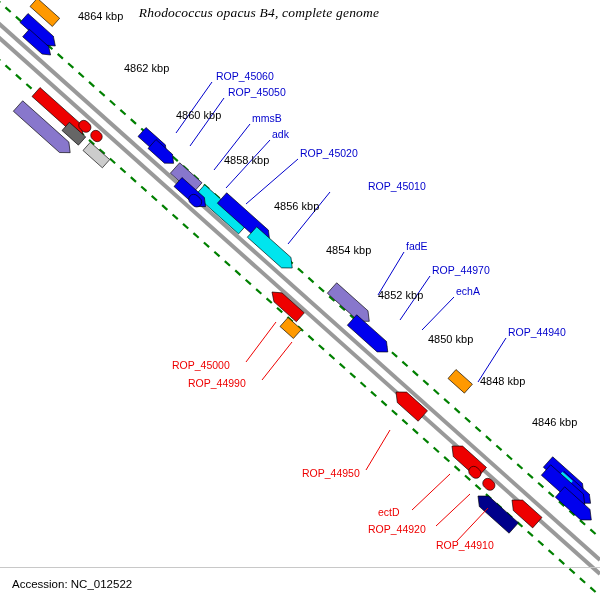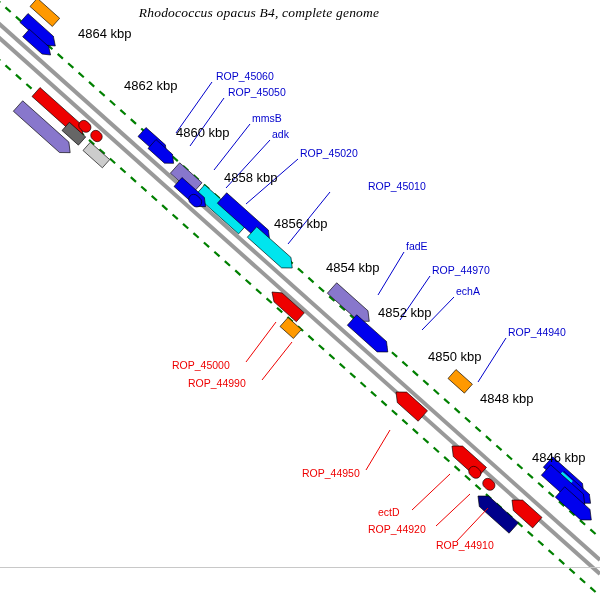--- a/index.html
+++ b/index.html
@@ -59,21 +59,21 @@
     background: #c8c8c8;
   }
   .lbl {
     position: absolute;
     font-size: 10.5px;
     white-space: nowrap;
     font-family: "Liberation Sans", sans-serif;
   }
   .lbl-blue { color: #0000cc; }
   .lbl-red  { color: #ee0000; }
-  .lbl-tick { color: #000000; font-size: 13px; margin-top: 16px; }
+  .lbl-tick { color: #000000; font-size: 11px; }
 </style>
 </head>
 <body>
 
 <div id="root">
 
   <svg id="genome-svg" viewBox="0 0 600 600">
     <defs></defs>
 
     <g>
@@ -232,35 +232,36 @@
 
   <div class="lbl lbl-tick" style="left:78px; top:10px;">4864 kbp</div>
   <div class="lbl lbl-tick" style="left:124px; top:62px;">4862 kbp</div>
   <div class="lbl lbl-tick" style="left:176px; top:109px;">4860 kbp</div>
   <div class="lbl lbl-tick" style="left:224px; top:154px;">4858 kbp</div>
   <div class="lbl lbl-tick" style="left:274px; top:200px;">4856 kbp</div>
   <div class="lbl lbl-tick" style="left:326px; top:244px;">4854 kbp</div>
   <div class="lbl lbl-tick" style="left:378px; top:289px;">4852 kbp</div>
   <div class="lbl lbl-tick" style="left:428px; top:333px;">4850 kbp</div>
   <div class="lbl lbl-tick" style="left:480px; top:375px;">4848 kbp</div>
-  <div class="lbl lbl-tick" style="left:532px; top:434px;">4846 kbp</div>
+  <div class="lbl lbl-tick" style="left:532px; top:416px;">4846 kbp</div>
 
   <div class="lbl lbl-blue" style="left:216px; top:70px;">ROP_45060</div>
   <div class="lbl lbl-blue" style="left:228px; top:86px;">ROP_45050</div>
   <div class="lbl lbl-blue" style="left:252px; top:112px;">mmsB</div>
   <div class="lbl lbl-blue" style="left:272px; top:128px;">adk</div>
   <div class="lbl lbl-blue" style="left:300px; top:147px;">ROP_45020</div>
   <div class="lbl lbl-blue" style="left:332px; top:180px;margin-left:36px;">ROP_45010</div>
   <div class="lbl lbl-blue" style="left:406px; top:240px;">fadE</div>
   <div class="lbl lbl-blue" style="left:432px; top:264px;">ROP_44970</div>
   <div class="lbl lbl-blue" style="left:456px; top:285px;">echA</div>
   <div class="lbl lbl-blue" style="left:508px; top:326px;">ROP_44940</div>
 
   <div class="lbl lbl-red" style="left:172px; top:359px;">ROP_45000</div>
   <div class="lbl lbl-red" style="left:188px; top:377px;">ROP_44990</div>
   <div class="lbl lbl-red" style="left:302px; top:467px;">ROP_44950</div>
   <div class="lbl lbl-red" style="left:378px; top:506px;">ectD</div>
   <div class="lbl lbl-red" style="left:368px; top:523px;">ROP_44920</div>
   <div class="lbl lbl-red" style="left:388px; top:539px;margin-left:48px;">ROP_44910</div>
 
   <div class="footer-rule"></div>
+  <div class="footer-left">Accession: NC_012522</div>
 
 </div>
 
 </body></html>

